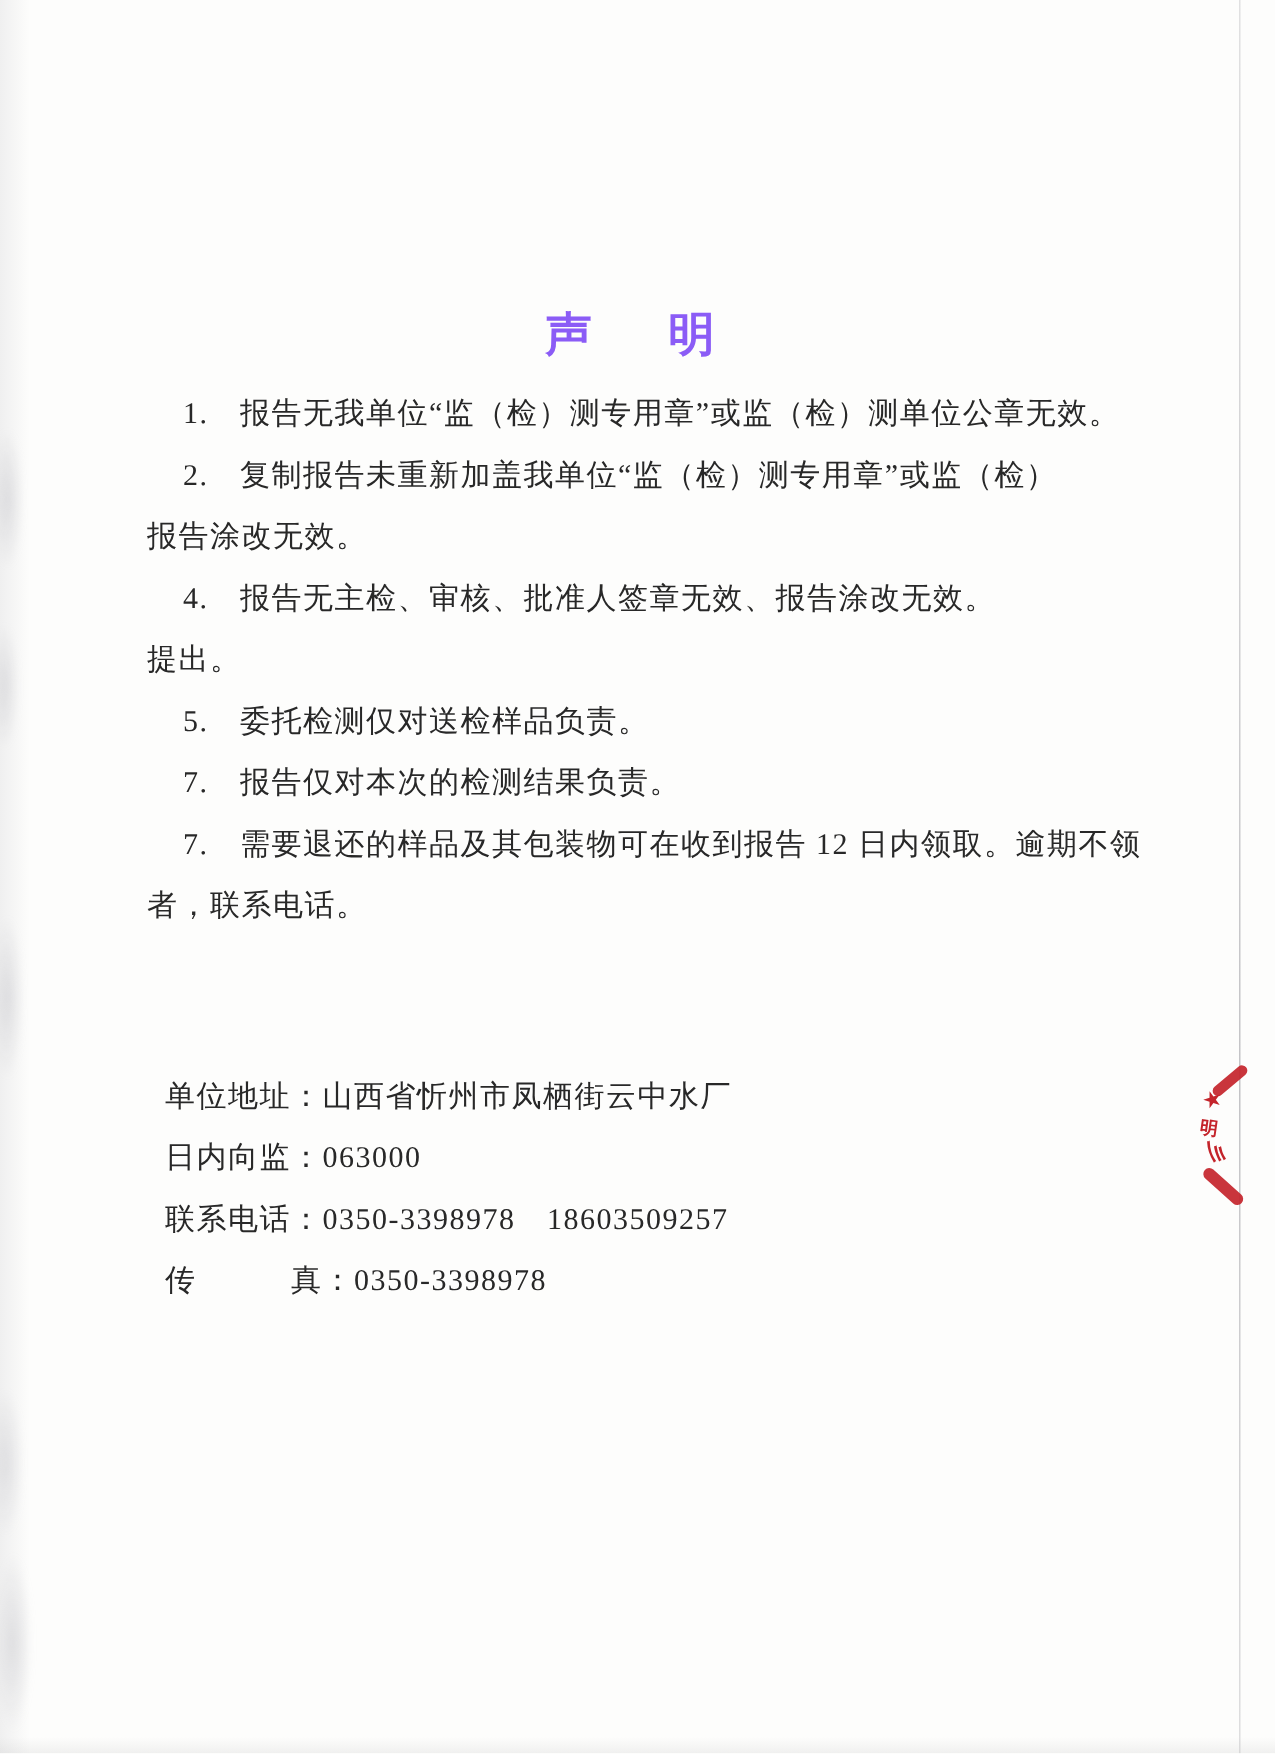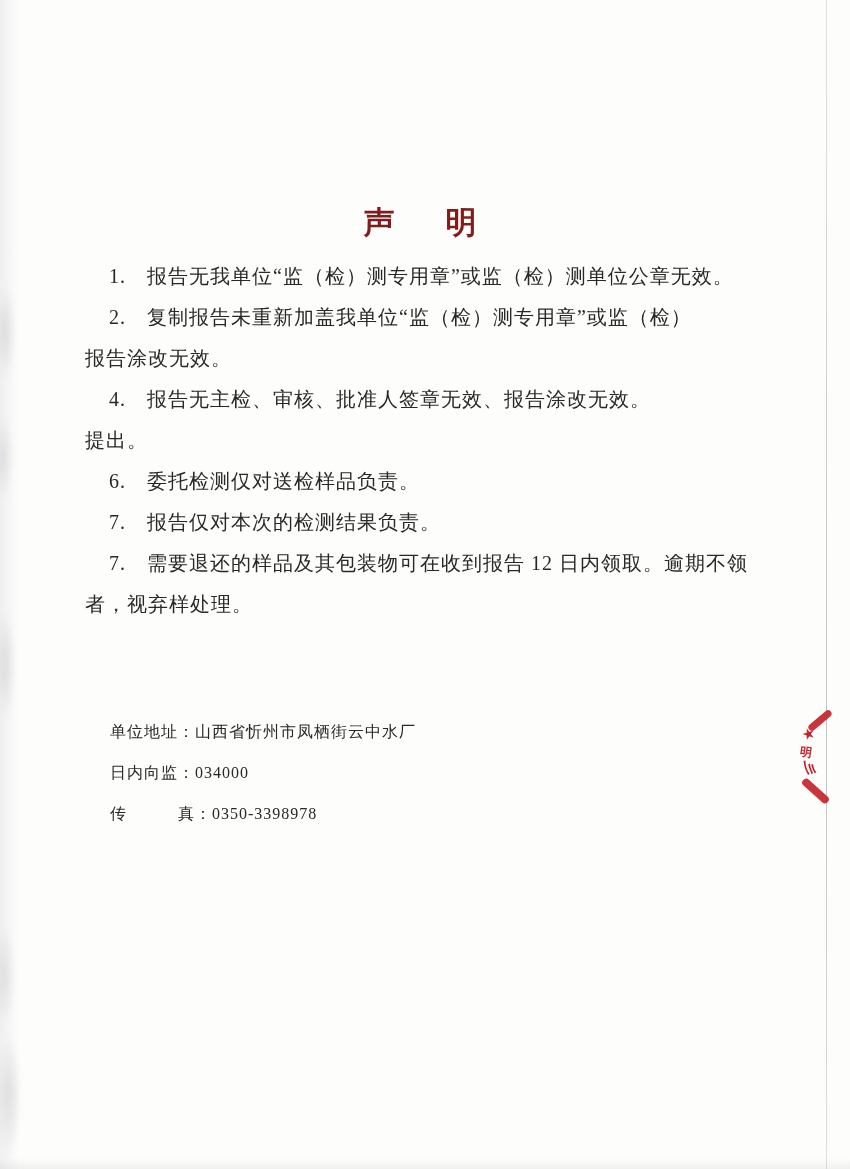--- a/index.html
+++ b/index.html
@@ -27,28 +27,28 @@
   }
   .bottom-shade {
     position:absolute; left:0; bottom:0; width:100%; height:11px;
     background:linear-gradient(to top, rgba(188,188,188,0.20), rgba(255,255,255,0));
   }
   
   .title {
     position:absolute; top:202px; left:0; width:100%;
     text-align:center;
     font-family:"Liberation Sans","DejaVu Sans",sans-serif;
-    font-weight:700; font-size:31px; letter-spacing:10px; color:#7f1d1d;
+    font-weight:700; font-size:31px; letter-spacing:10px; color:#8b5cf6;
   }
   
   .statement { position:absolute; left:85px; top:256px; width:700px; font-size:20px; letter-spacing:1px; }
-  .statement p { height:41px; line-height:41px; white-space:pre; }
+  .statement p { height:41px; line-height:41px; white-space:pre;margin-left:13px; }
   .statement p.num { padding-left:24px; }
   
-  .contact { position:absolute; left:110px; top:711px; font-size:16px; letter-spacing:1px; }
+  .contact { position:absolute; left:110px; top:711px; font-size:20px; letter-spacing:1px; }
   .contact p { height:41px; line-height:41px; white-space:pre; }
   
   .seal { position:absolute; left:794px; top:708px; width:38px; height:100px; overflow:hidden; color:#c4242b; }
   .seal .arc { position:absolute; background:#c4242b; border-radius:4px; opacity:0.92; }
   .seal .arc.top    { left:12px; top:9px;  width:28px; height:7px; transform:rotate(-40deg); }
   .seal .arc.bottom { left:5px;  top:79px; width:33px; height:8px; transform:rotate(42deg); }
   .seal .star  { position:absolute; left:8px; top:19px; font-size:15px; line-height:15px; transform:rotate(-18deg); }
   .seal .chr1  { position:absolute; left:6px; top:38px; font-size:12px; line-height:12px; font-weight:bold; transform:rotate(8deg); }
   .seal .chr2  { position:absolute; left:8px; top:53px; font-size:14px; line-height:14px; font-weight:bold; transform:rotate(100deg); }
 </style>
@@ -67,29 +67,30 @@
   <div class="bottom-shade"></div>
 
   <h1 class="title">声　明</h1>
 
   <div class="statement">
     <p class="num">1.　报告无我单位“监（检）测专用章”或监（检）测单位公章无效。</p>
     <p class="num">2.　复制报告未重新加盖我单位“监（检）测专用章”或监（检）</p>
     <p class="cont">报告涂改无效。</p>
     <p class="num">4.　报告无主检、审核、批准人签章无效、报告涂改无效。</p>
     <p class="cont">提出。</p>
-    <p class="num">6.　委托检测仅对送检样品负责。</p>
+    <p class="num">5.　委托检测仅对送检样品负责。</p>
     <p class="num">7.　报告仅对本次的检测结果负责。</p>
     <p class="num">7.　需要退还的样品及其包装物可在收到报告 12 日内领取。逾期不领</p>
-    <p class="cont">者，视弃样处理。</p>
+    <p class="cont">者，联系电话。</p>
   </div>
 
   <div class="contact">
     <p><span>单位地址：</span><span>山西省忻州市凤栖街云中水厂</span></p>
-    <p><span>日内向监：</span><span>034000</span></p>
+    <p><span>日内向监：</span><span>063000</span></p>
+    <p><span>联系电话：</span><span>0350-3398978　18603509257</span></p>
     <p><span>传　　　真：</span><span>0350-3398978</span></p>
   </div>
 
   <div class="seal">
     <div class="arc top"></div>
     <span class="star">★</span>
     <span class="chr1">明</span>
     <span class="chr2">彡</span>
     <div class="arc bottom"></div>
   </div>

